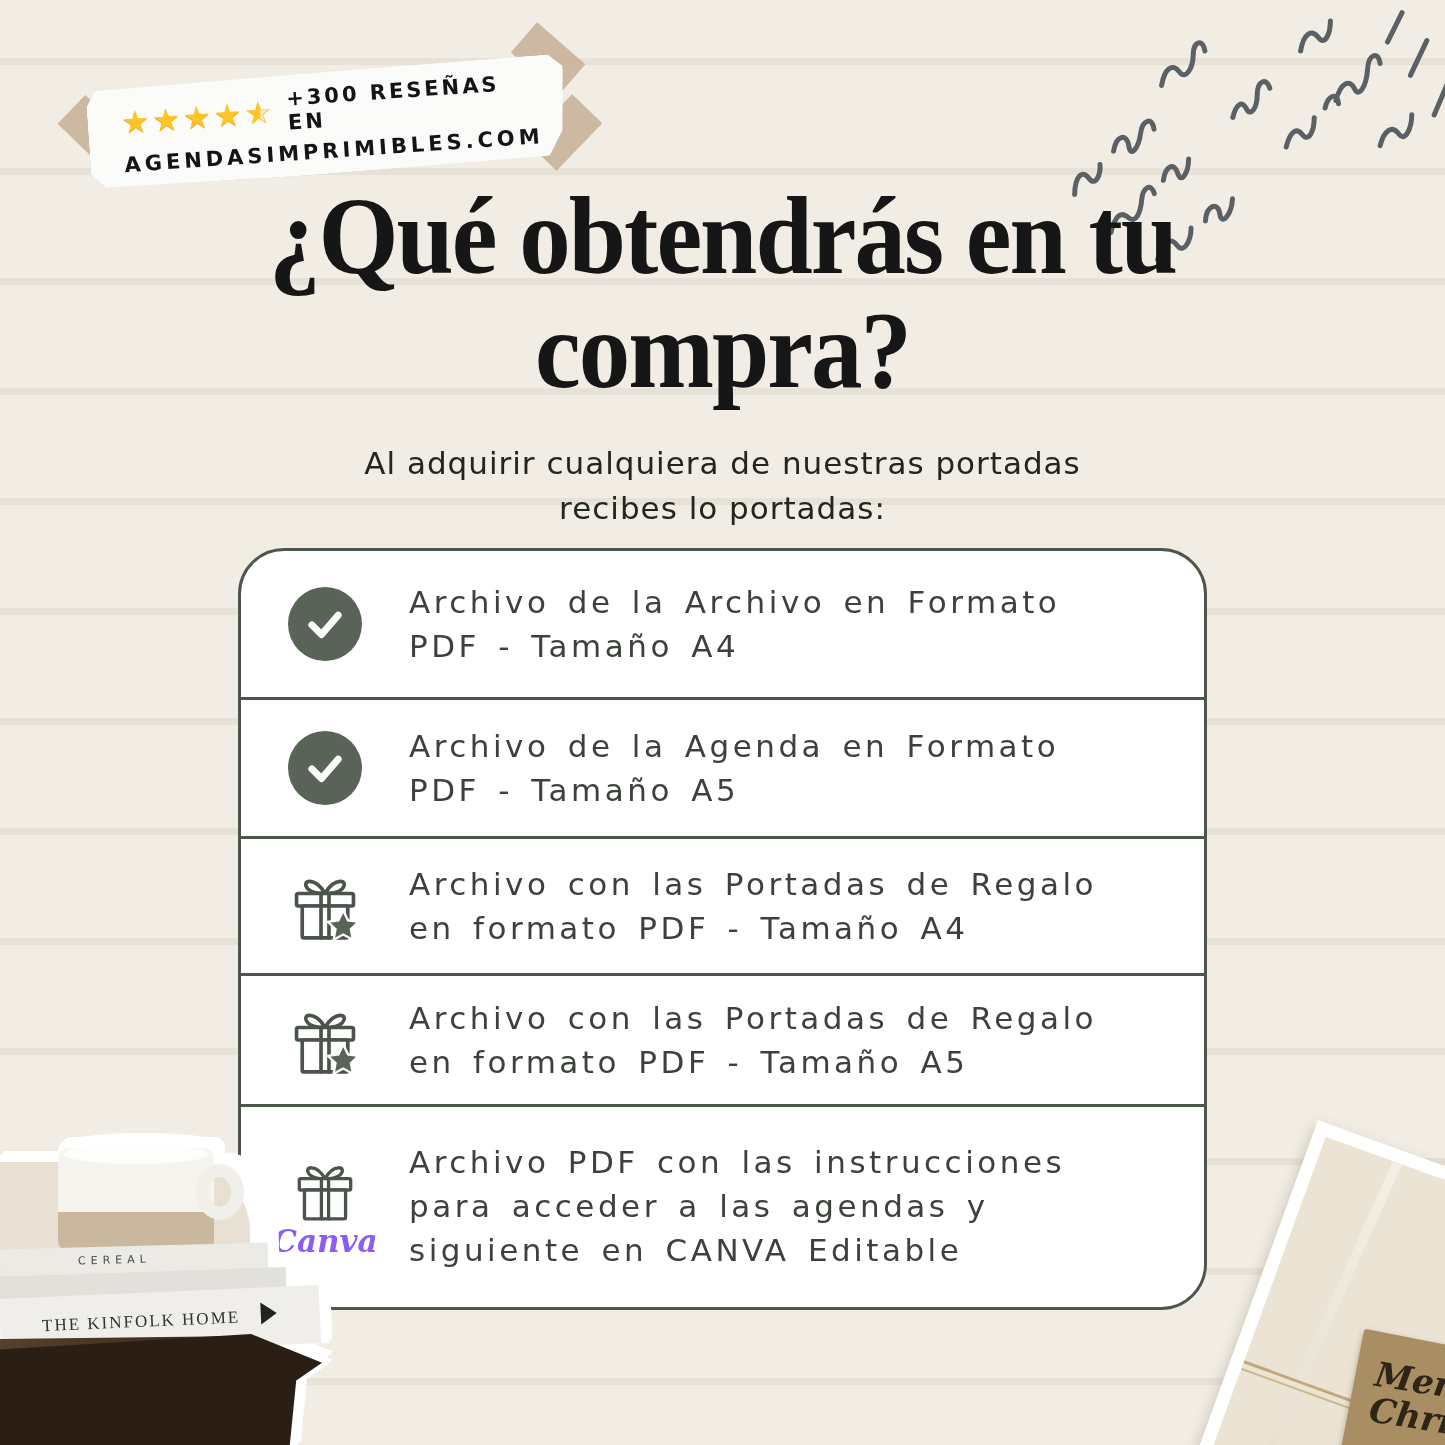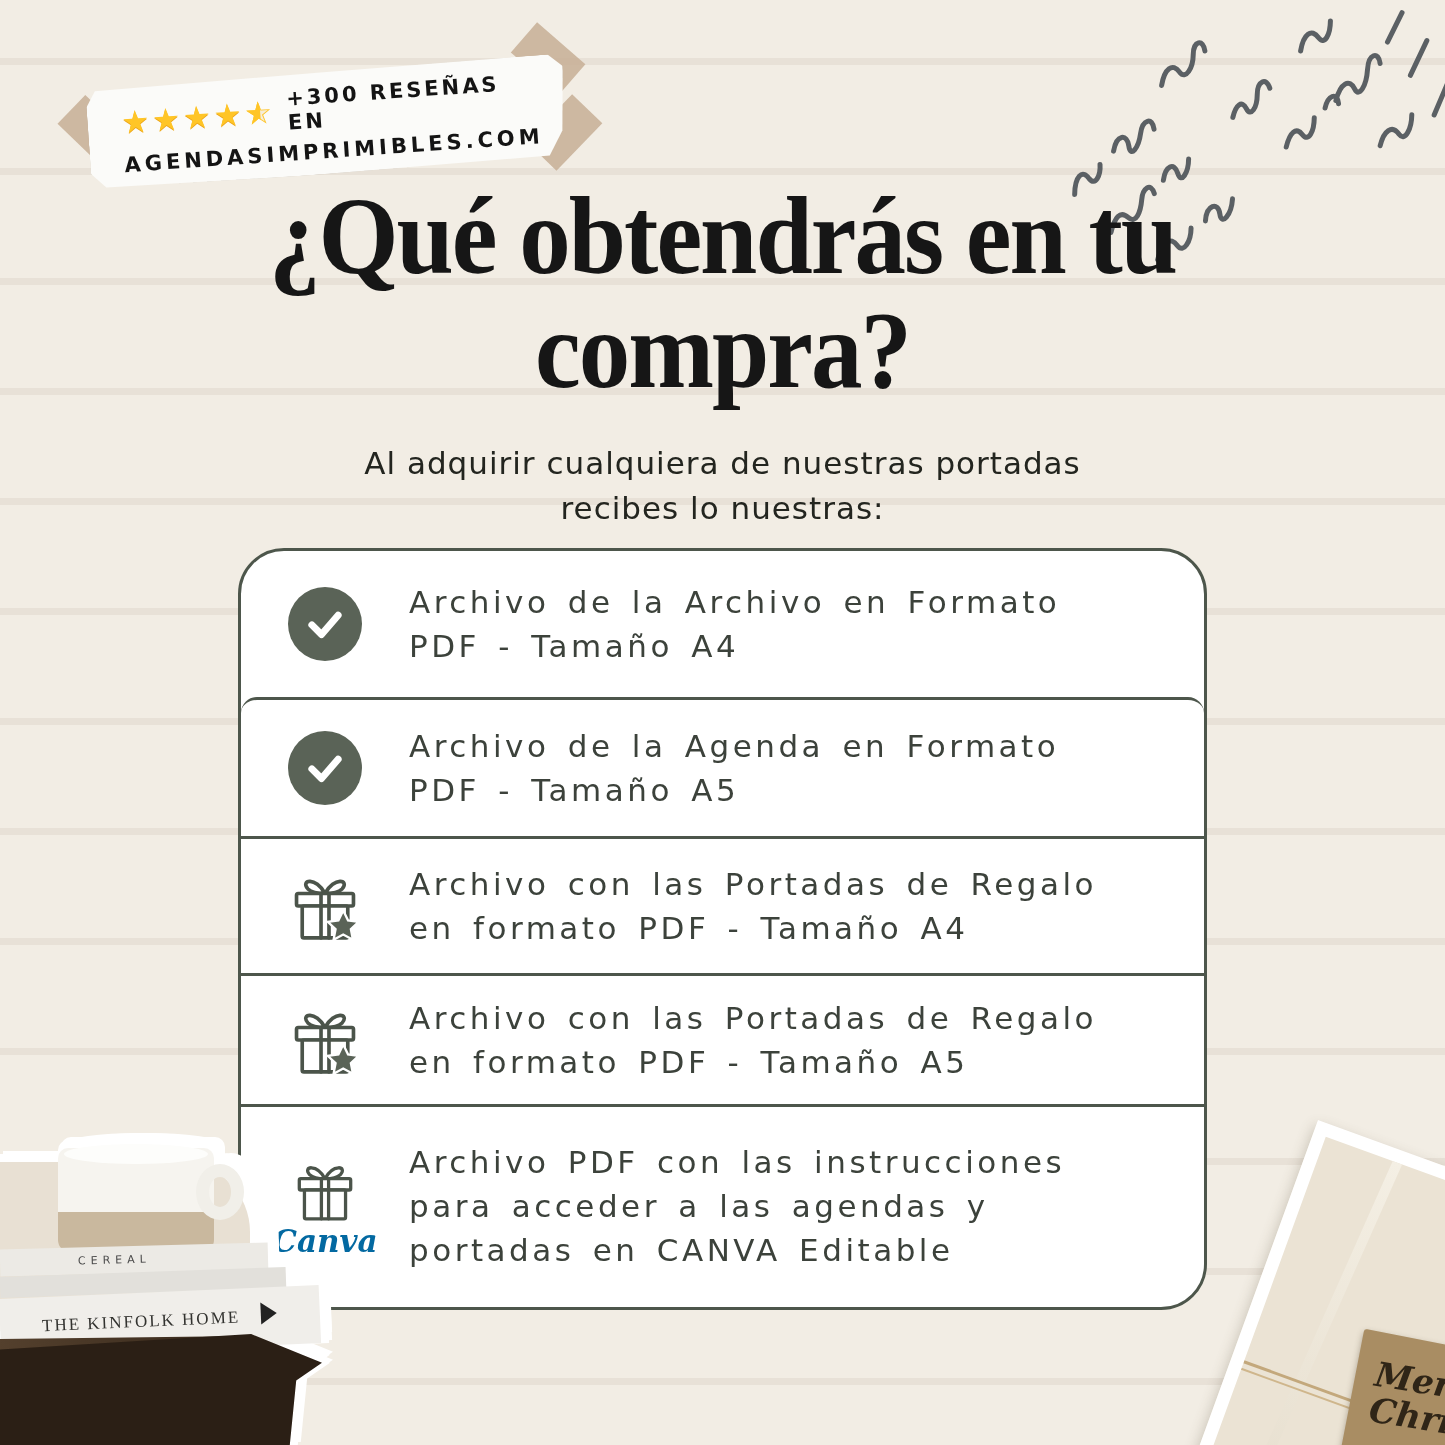--- a/index.html
+++ b/index.html
@@ -44,35 +44,35 @@
 
   
   .subtitle { position:absolute; top:441px; left:0; width:100%; text-align:center;
     font-size:31px; line-height:1.45; letter-spacing:1px; color:#23251f; font-weight:500; }
 
   
   .card { position:absolute; left:238px; top:548px; width:969px; height:762px;
     background:#fff; border:3px solid #4d564b; border-radius:46px; overflow:hidden; }
   .row { display:flex; align-items:center; }
   .row + .row { border-top:3px solid #4d564b; }
-  .row-1 { height:146px; } .row-2 { height:139px;border-radius:16px; } .row-3 { height:137px; }
+  .row-1 { height:146px; } .row-2 { height:139px; } .row-3 { height:137px; }
   .row-4 { height:131px; } .row-5 { height:201px; }
   .icon-cell { width:168px; flex:0 0 168px; display:flex; flex-direction:column;
     align-items:center; justify-content:center; }
   .text-cell { flex:1; max-width:760px; font-size:31px; line-height:1.42;
     letter-spacing:3.5px; word-spacing:5px; color:#3c423b; font-weight:500; padding-right:40px; }
   .check-circle { width:74px; height:74px; border-radius:50%; background:#5a6357;
     display:flex; align-items:center; justify-content:center; }
   .check-circle svg { width:42px; height:42px; }
   .gift-svg { width:82px; height:82px; }
   .gift-svg .ln { stroke:#4b544a; stroke-width:3.2; fill:#fff; stroke-linejoin:round; stroke-linecap:round; }
   .gift-svg .bow { stroke:#4b544a; stroke-width:3.2; fill:none; stroke-linejoin:round; stroke-linecap:round; }
   .gift-svg .star { fill:#5a6357; stroke:#fff; stroke-width:2; }
   .canva-label { font-family:"DejaVu Serif", serif; font-style:italic; font-weight:bold;
-    font-size:31px; color:#0369a1; margin-top:-4px; letter-spacing:0; }
+    font-size:31px; color:#8b5cf6; margin-top:-4px; letter-spacing:0; }
 
   
   .books-photo { position:absolute; left:0; top:1146px; width:322px; height:299px;
     filter:drop-shadow(0 -8px 0 #fff) drop-shadow(8px 0 0 #fff) drop-shadow(3px -3px 0 #fff); }
   .books-bg { position:absolute; left:0; top:16px; width:250px; height:150px;
     background:#e8e0d3; border-radius:0 70px 0 0; }
   .mug { position:absolute; left:58px; top:2px; width:156px; height:104px;
     background:linear-gradient(#f6f4ef 0 62%, #c9b89e 62% 100%); border-radius:10px 10px 12px 12px; }
   .mug-rim { position:absolute; left:6px; top:-4px; width:144px; height:20px;
     background:#fdfdfb; border-radius:50%; }
@@ -153,21 +153,21 @@
   </div>
 </div>
 
 <h1 class="title">
   <span>¿Qué obtendrás en tu</span><br>
   <span>compra?</span>
 </h1>
 
 <div class="subtitle">
   <span>Al adquirir cualquiera de nuestras portadas</span><br>
-  <span>recibes lo nuestras:</span>
+  <span>recibes lo portadas:</span>
 </div>
 
 <div class="card">
 
   <div class="row row-1">
     <div class="icon-cell">
       <span class="check-circle">
         <svg viewBox="0 0 24 24">
             <path d="M4.5 12.5 L10 18 L19.5 7" fill="none" stroke="#fff" stroke-width="4" stroke-linecap="round" stroke-linejoin="round"></path>
           </svg>
@@ -219,21 +219,21 @@
     <div class="icon-cell">
       <svg class="gift-svg" viewBox="0 0 72 72" style="width:74px;height:74px;">
         <path class="bow" d="M36 25 C28 10 14 13 21 21 C25 25 32 25 36 25 Z"></path>
         <path class="bow" d="M36 25 C44 10 58 13 51 21 C47 25 40 25 36 25 Z"></path>
         <rect class="ln" x="11" y="25" width="50" height="11" rx="1.5"></rect>
         <rect class="ln" x="16" y="36" width="40" height="28" rx="1.5"></rect>
         <path class="bow" d="M32.5 25 V64 M39.5 25 V64"></path>
       </svg>
       <span class="canva-label">Canva</span>
     </div>
-    <div class="text-cell">Archivo PDF con las instrucciones para acceder a las agendas y portadas en CANVA Editable</div>
+    <div class="text-cell">Archivo PDF con las instrucciones para acceder a las agendas y siguiente en CANVA Editable</div>
   </div>
 
 </div>
 
 <div class="books-photo">
   <div class="books-bg"></div>
   <div class="mug">
     <div class="mug-rim"></div>
     <div class="mug-handle"></div>
   </div>

